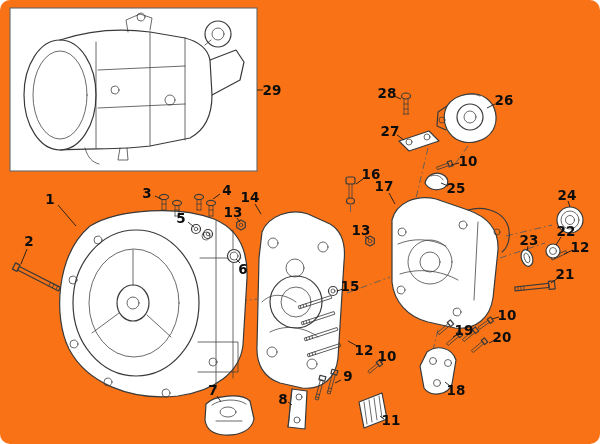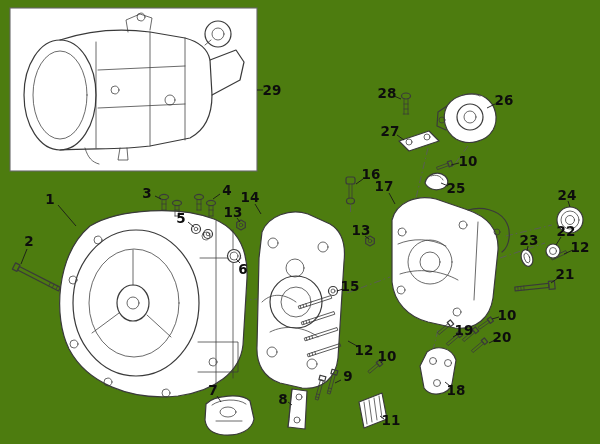--- a/index.html
+++ b/index.html
@@ -1,17 +1,17 @@
 <!DOCTYPE html>
 <html><head>
 <meta charset="utf-8">
 <style>
   html,body{margin:0;padding:0;background:#ffffff;}
-  #stage{width:600px;height:444px;position:relative;background:#4d7c0f;overflow:hidden;
-         font-family:"DejaVu Sans", sans-serif;}
+  #stage{width:600px;height:444px;position:relative;background:#f97316;overflow:hidden;
+         font-family:"DejaVu Sans", sans-serif;border-radius:10px;}
   svg{display:block;}
   .ln{fill:none;stroke:#3a3a3a;stroke-width:1.2;stroke-linecap:round;stroke-linejoin:round;}
   .lnw{fill:#ffffff;stroke:#3a3a3a;stroke-width:1.2;stroke-linejoin:round;}
   .thin{stroke-width:0.75;}
   .dash{fill:none;stroke:#5a5a5a;stroke-width:0.9;stroke-dasharray:7 3 1.5 3;}
   .leader{stroke:#1a1a1a;stroke-width:0.9;}
   .callout-text{font-family:"DejaVu Sans", sans-serif;font-size:13.5px;font-weight:600;fill:#0d0d0d;}
 </style>
 </head>
 <body>

